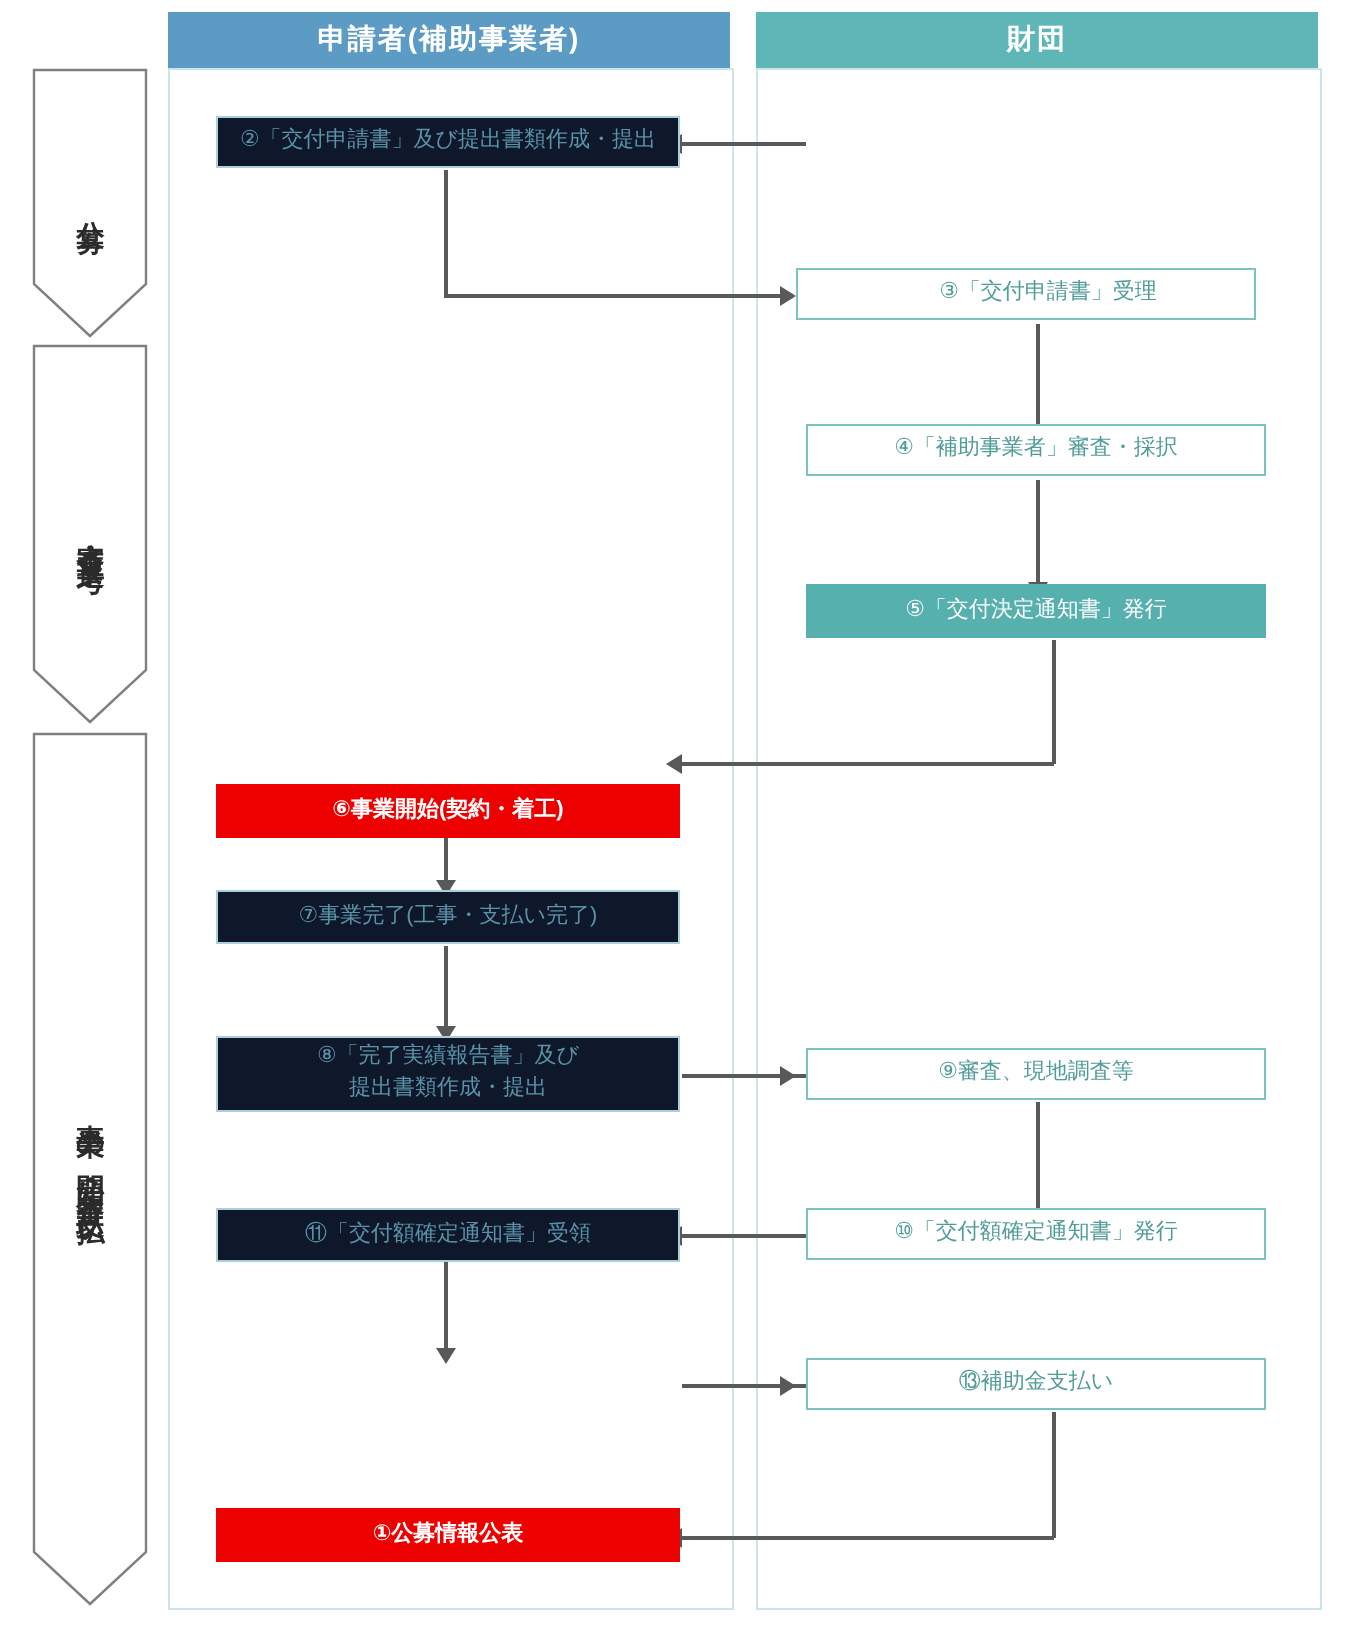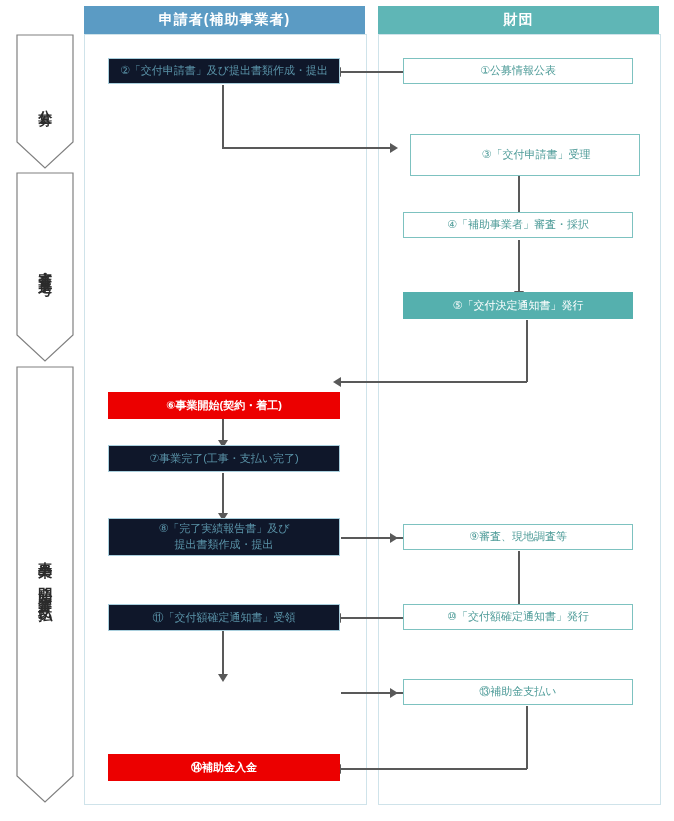--- a/index.html
+++ b/index.html
@@ -143,28 +143,27 @@
   <div class="conn v" style="left:222px;top:631px;height:46px;"></div>
   <div class="arrow down" style="left:218px;top:674px;"></div>
 
   <div class="conn h" style="left:341px;top:692px;width:62px;"></div>
   <div class="arrow right" style="left:390px;top:688px;"></div>
 
   <div class="conn v" style="left:526px;top:706px;height:63px;"></div>
   <div class="conn h" style="left:341px;top:768px;width:186px;"></div>
   <div class="arrow left" style="left:333px;top:764px;"></div>
 
-  <div class="node teal" style="left:403px;top:58px;width:230px;height:26px;">①公募情報公表</div>
   <div class="node blue" style="left:108px;top:58px;width:232px;height:26px;">②「交付申請書」及び提出書類作成・提出</div>
-  <div class="node teal" style="left:410px;top:134px;width:230px;height:42px;padding-left:26px;">③「交付申請書」受理</div>
+  <div class="node teal" style="left:398px;top:134px;width:230px;height:26px;padding-left:26px;">③「交付申請書」受理</div>
   <div class="node teal" style="left:403px;top:212px;width:230px;height:26px;">④「補助事業者」審査・採択</div>
   <div class="node teal-fill" style="left:403px;top:292px;width:230px;height:27px;">⑤「交付決定通知書」発行</div>
   <div class="node red-fill" style="left:108px;top:367px;width:232px;height:27px;margin-top:25px;">⑥事業開始(契約・着工)</div>
   <div class="node blue" style="left:108px;top:445px;width:232px;height:27px;">⑦事業完了(工事・支払い完了)</div>
   <div class="node blue" style="left:108px;top:518px;width:232px;height:38px;">⑧「完了実績報告書」及び
 提出書類作成・提出</div>
   <div class="node teal" style="left:403px;top:524px;width:230px;height:26px;">⑨審査、現地調査等</div>
   <div class="node teal" style="left:403px;top:604px;width:230px;height:26px;">⑩「交付額確定通知書」発行</div>
   <div class="node blue" style="left:108px;top:604px;width:232px;height:27px;">⑪「交付額確定通知書」受領</div>
   <div class="node teal" style="left:403px;top:679px;width:230px;height:26px;">⑬補助金支払い</div>
-  <div class="node red-fill" style="left:108px;top:754px;width:232px;height:27px;">⑭補助金入金</div>
+  <div class="node red-fill" style="left:108px;top:754px;width:232px;height:27px;">①公募情報公表</div>
 
 </div>
 
 </body></html>

